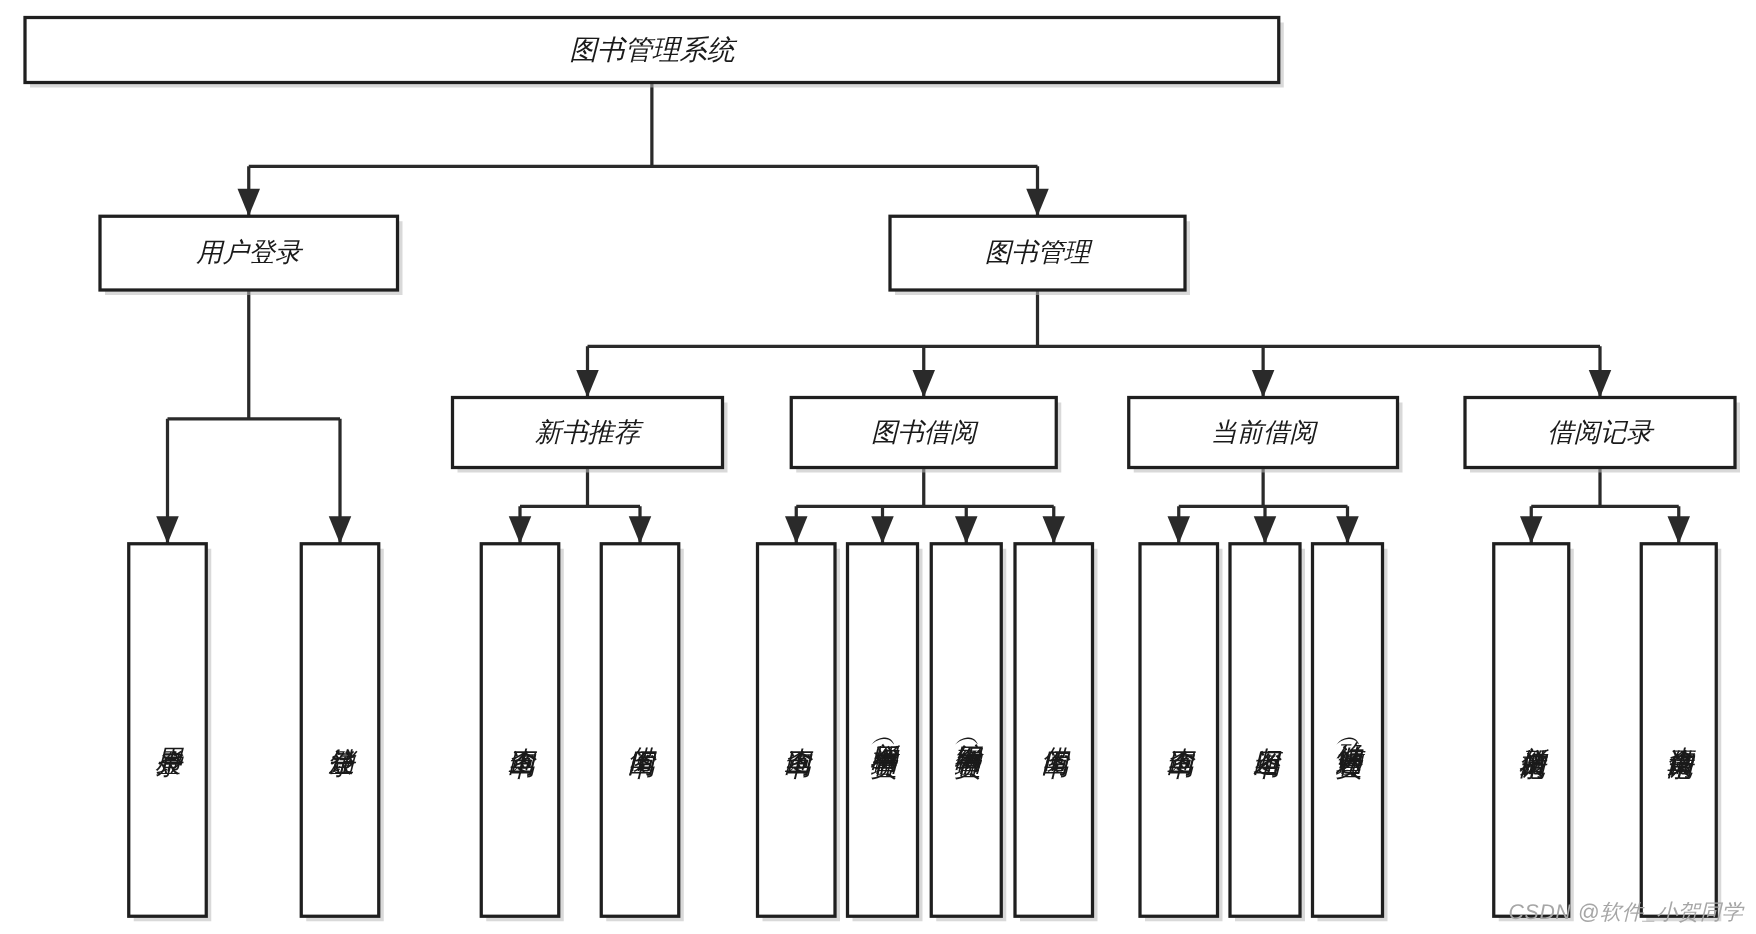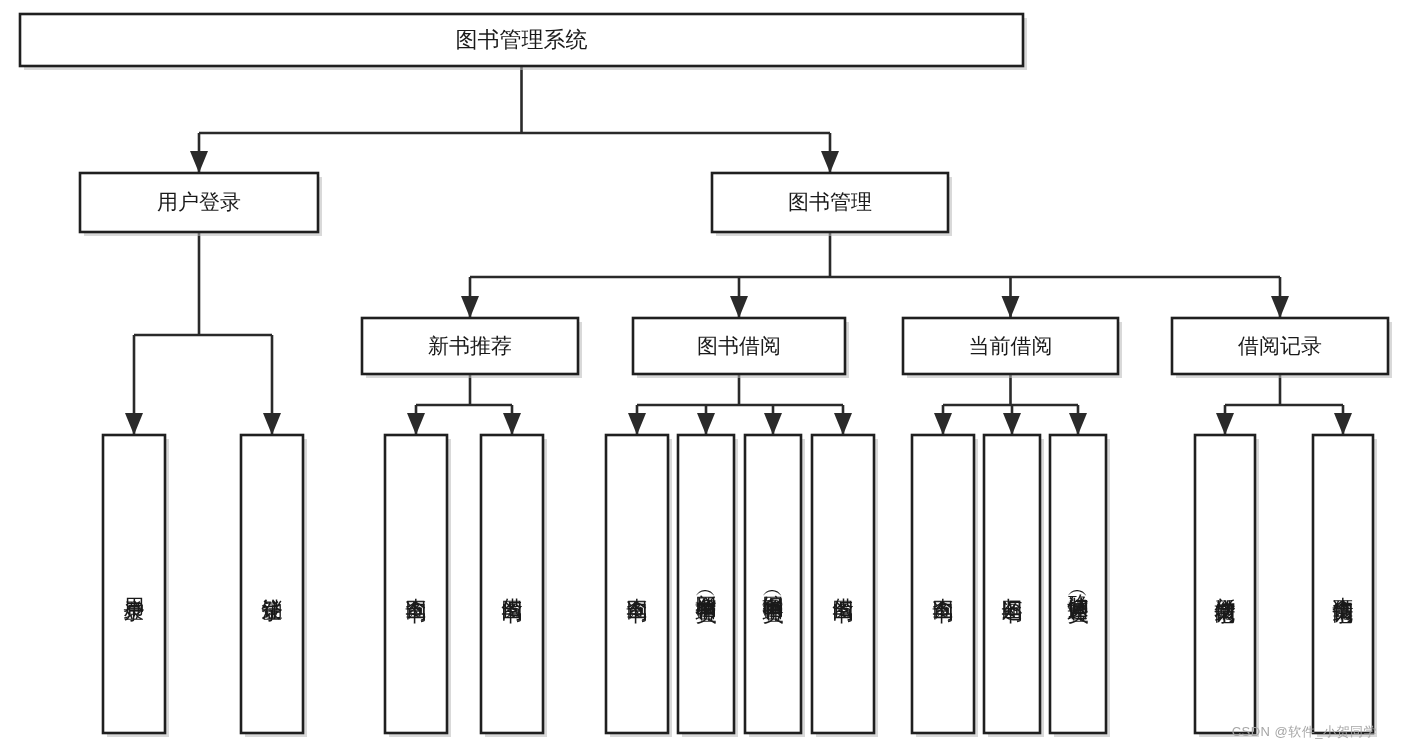--- a/index.html
+++ b/index.html
@@ -12,20 +12,21 @@
     width: 1405px;
     height: 747px;
     font-family: "Liberation Sans", "DejaVu Sans", sans-serif;
     overflow: hidden;
   }
   #diagram-root {
     position: relative;
     width: 1405px;
     height: 747px;
     background: #ffffff;
+    font-style: italic;
   }
   svg#flow-svg {
     position: absolute;
     left: 0;
     top: 0;
     width: 1405px;
     height: 747px;
     display: block;
   }
   .node-box {
@@ -72,24 +73,24 @@
     stroke-width: 2.6;
     fill: none;
     stroke-linecap: butt;
   }
   .edge-arrow {
     fill: #2a2a2a;
     stroke: none;
   }
   .watermark {
     position: absolute;
-    right: 28px;
+    right: 10px;
     bottom: 6px;
     font-family: "Liberation Sans", "DejaVu Sans", sans-serif;
-    font-size: 13px;
+    font-size: 17px;
     color: #a6a6a6;
     letter-spacing: 0.5px;
     white-space: nowrap;
   }
 </style>
 </head>
 <body>
 
 <div id="diagram-root">
   <svg id="flow-svg" viewBox="0 0 1405 747" xmlns="http://www.w3.org/2000/svg">

